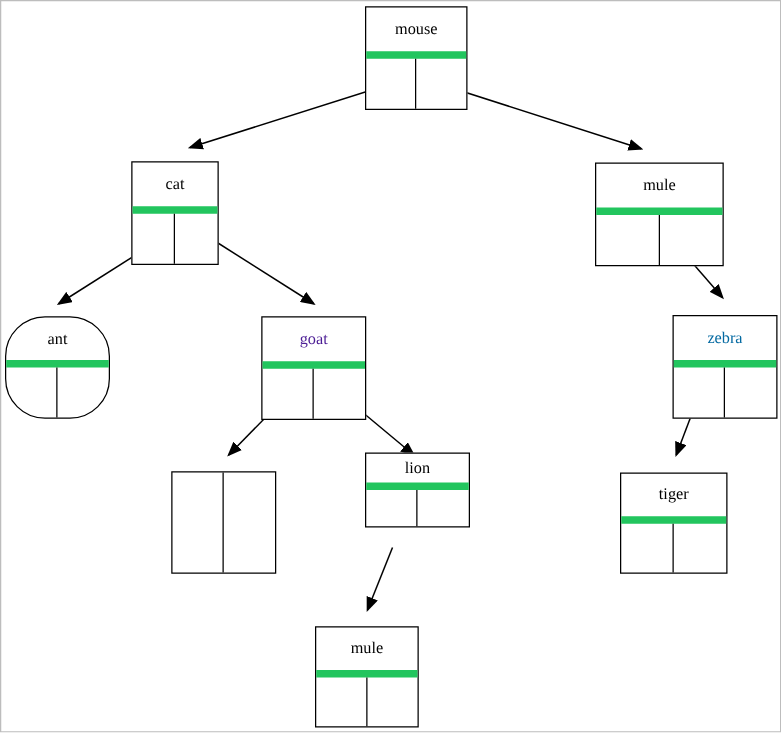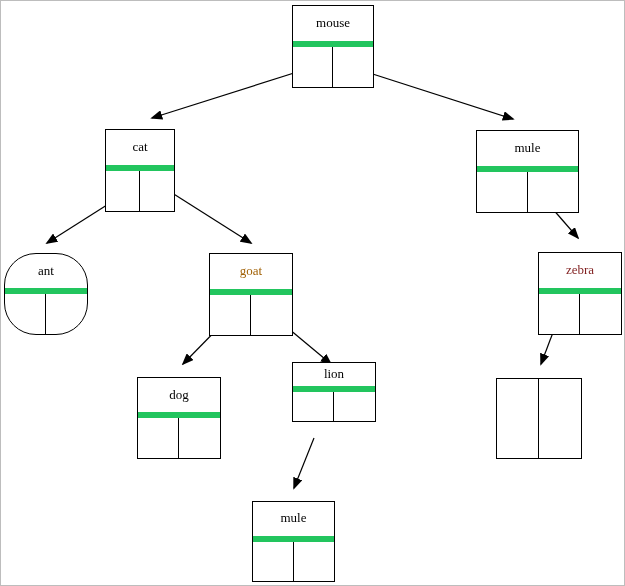--- a/index.html
+++ b/index.html
@@ -102,48 +102,48 @@
         </div>
       </div>
       <div class="node" style="left: 3px; top: 252px; width: 84px; height: 82px; border-color: rgb(0, 0, 0); border-radius: 32px;">
         <div class="node-label" style="color: rgb(0, 0, 0);">ant</div>
         <div class="node-cells">
           <div class="node-cell left"></div>
           <div class="node-cell right"></div>
         </div>
       </div>
       <div class="node" style="left: 208px; top: 252px; width: 84px; height: 83px; border-color: rgb(0, 0, 0);">
-        <div class="node-label" style="color: #a16207;">goat</div>
+        <div class="node-label" style="color: #4c1d95;">goat</div>
         <div class="node-cells">
           <div class="node-cell left"></div>
           <div class="node-cell right"></div>
         </div>
       </div>
       <div class="node" style="left: 537px; top: 251px; width: 84px; height: 83px; border-color: rgb(0, 0, 0);">
-        <div class="node-label" style="color: #7f1d1d; text-align: center;">zebra</div>
+        <div class="node-label" style="color: #0369a1; text-align: center;">zebra</div>
         <div class="node-cells">
           <div class="node-cell left"></div>
           <div class="node-cell right"></div>
         </div>
       </div>
       <div class="node" style="left: 136px; top: 376px; width: 84px; height: 82px; border-color: rgb(0, 0, 0);">
-        <div class="node-label" style="color: rgb(0, 0, 0);">dog</div>
         <div class="node-cells">
           <div class="node-cell left"></div>
           <div class="node-cell right"></div>
         </div>
       </div>
       <div class="node" style="left: 291px; top: 361px; width: 84px; height: 60px; border-color: rgb(0, 0, 0);">
         <div class="node-label" style="color: rgb(0, 0, 0);">lion</div>
         <div class="node-cells">
           <div class="node-cell left"></div>
           <div class="node-cell right"></div>
         </div>
       </div>
       <div class="node" style="left: 495px; top: 377px; width: 86px; height: 81px; border-color: rgb(0, 0, 0);">
+        <div class="node-label" style="color: rgb(0, 0, 0);">tiger</div>
         <div class="node-cells">
           <div class="node-cell left"></div>
           <div class="node-cell right"></div>
         </div>
       </div>
       <div class="node" style="left: 251px; top: 500px; width: 83px; height: 81px; border-color: rgb(0, 0, 0);">
         <div class="node-label" style="color: rgb(0, 0, 0);">mule</div>
         <div class="node-cells">
           <div class="node-cell left"></div>
           <div class="node-cell right"></div>

